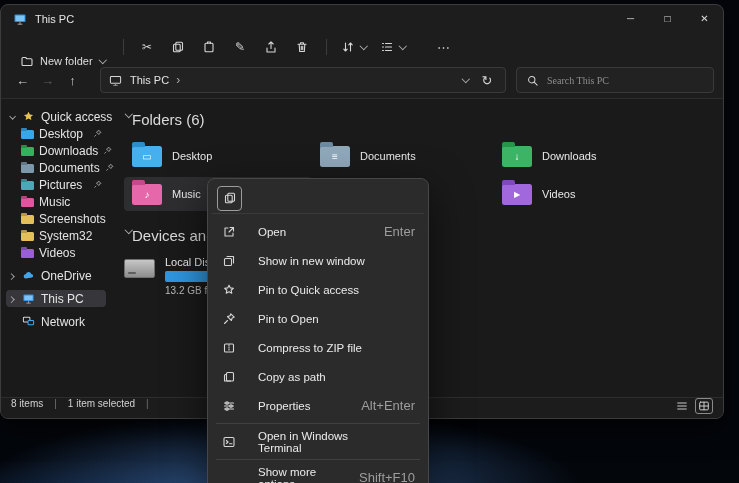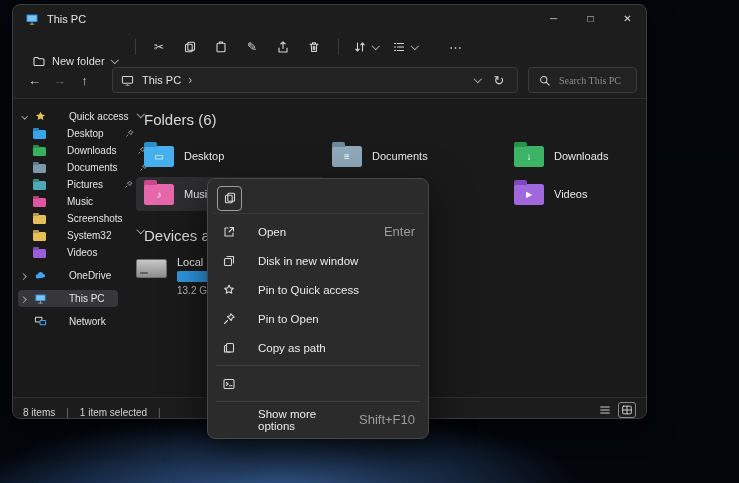--- a/index.html
+++ b/index.html
@@ -5,21 +5,21 @@
   *{margin:0;padding:0;box-sizing:border-box;}
   html,body{background:#000;}
   #screen{position:relative;width:739px;height:483px;overflow:hidden;
     font-family:"Liberation Sans",sans-serif;-webkit-font-smoothing:antialiased;
     background:
       radial-gradient(ellipse 430px 110px at 38% 101%, rgba(86,150,235,.55), rgba(86,150,235,0) 70%),
       radial-gradient(ellipse 520px 230px at 12% 128%, #1d4a8c, rgba(10,20,40,0) 70%),
       radial-gradient(ellipse 620px 260px at 82% 138%, #123a74, rgba(8,16,34,0) 68%),
       linear-gradient(#04060c,#03060b);}
   
-  .window{position:absolute;left:12px;top:4px;width:635px;height:415px;background:#1d1d1d;
+  .window{position:absolute;left:0;top:4px;width:724px;height:415px;background:#1d1d1d;
     border:1px solid #3c3c3c;border-radius:8px;box-shadow:0 10px 28px rgba(0,0,0,.65);
     display:flex;flex-direction:column;overflow:hidden;}
   .titlebar{display:flex;align-items:center;height:27px;padding-left:11px;gap:8px;flex:none;}
   .tb-title{font-size:11px;color:#e6e6e6;}
   .win-controls{margin-left:auto;display:flex;height:100%;}
   .win-btn{width:37px;height:100%;display:flex;align-items:center;justify-content:center;
     color:#dcdcdc;font-size:10px;}
   
   .cmdbar{display:flex;align-items:center;height:30px;padding:0 10px;flex:none;}
   .cmd-new{display:flex;align-items:center;gap:6px;padding:3px 8px;border-radius:4px;
@@ -46,22 +46,22 @@
   .crumb-sep{color:#a8a8a8;font-size:12px;line-height:1;}
   .crumb .spacer{flex:1;}
   .searchbox{display:flex;align-items:center;height:26px;background:#222;border:1px solid #3a3a3a;
     border-radius:4px;padding:0 8px;gap:7px;margin-left:10px;flex:1;}
   .searchbox input{background:transparent;border:0;outline:0;color:#cfcfcf;font-size:10px;
     width:100%;font-family:Liberation Serif, serif;}
   .searchbox input::placeholder{color:#8d8d8d;}
   
   .bodyrow{flex:1;display:flex;min-height:0;background:#1a1a1a;}
   .sidebar{width:108px;padding:9px 3px 0 5px;flex:none;}
-  .side-item{display:flex;align-items:center;height:17px;gap:21px;padding:0 4px 0 15px;
-    border-radius:4px;position:relative;font-size:10px;color:#e4e4e4;white-space:nowrap;}
+  .side-item{display:flex;align-items:center;height:17px;gap:5px;padding:0 4px 0 15px;
+    border-radius:4px;position:relative;font-size:12px;color:#e4e4e4;white-space:nowrap;}
   .side-item.gap{margin-top:6px;}
   .side-item.sel{background:#37373b;}
   .chevslot{position:absolute;left:2px;top:5px;transform:scale(.8);}
   .side-pin{margin-left:auto;flex:none;display:flex;}
   .mfld{position:relative;width:13px;height:9px;border-radius:1.5px;margin-top:2px;flex:none;}
   .mfld::before{content:"";position:absolute;top:-2.5px;left:0;width:6px;height:3px;
     border-radius:1px 1px 0 0;background:inherit;filter:brightness(.8);}
   
   .content{flex:1;padding:12px 0 0 15px;min-width:0;}
   .sect{display:flex;align-items:flex-start;font-size:15px;color:#dadada;}
@@ -78,21 +78,21 @@
   .drive-tile{display:flex;align-items:flex-start;gap:10px;margin-top:12px;}
   .drive-ic{width:31px;height:19px;border-radius:2px;margin-top:3px;flex:none;
     background:linear-gradient(#c7c7c7,#8d8d8d);border:1px solid #6f6f6f;position:relative;}
   .drive-ic::after{content:"";position:absolute;left:3px;bottom:3px;width:8px;height:2px;
     background:#5f5f5f;border-radius:1px;}
   .drive-name{font-size:11px;color:#e8e8e8;}
   .usage{width:118px;height:11px;background:#3e3e44;border-radius:2px;margin-top:3px;overflow:hidden;}
   .usage-fill{height:100%;background:#2f96e0;}
   .drive-free{font-size:10px;color:#bdbdbd;margin-top:3px;}
   
-  .statusbar{height:21px;border-top:1px solid #2d2d2d;display:flex;align-items:flex-end;gap:11px;
+  .statusbar{height:21px;border-top:1px solid #2d2d2d;display:flex;align-items:flex-start;gap:11px;
     padding:0 10px;font-size:10px;color:#d2d2d2;flex:none;background:#1c1c1c;}
   .sb-sep{color:#6f6f6f;}
   .sb-views{margin-left:auto;display:flex;gap:4px;align-items:center;}
   .sb-btn{width:18px;height:16px;display:flex;align-items:center;justify-content:center;border-radius:3px;}
   .sb-btn.active{border:1px solid #8a8a8a;}
   
   .ctx{position:absolute;left:207px;top:178px;width:222px;background:#2b2b2b;
     border:1px solid #474747;border-radius:8px;box-shadow:0 14px 40px rgba(0,0,0,.6);
     padding:4px;z-index:10;}
   .ctx-strip{display:flex;align-items:center;height:31px;padding:0 5px;gap:14px;
@@ -426,21 +426,21 @@
       <span>Open</span>
       <span class="ctx-sc">Enter</span>
     </div>
     <div class="ctx-item">
       <span class="ic">
           <svg width="14" height="14" viewBox="0 0 14 14">
             <rect class="s" x="2.5" y="4.5" width="7" height="7" rx="1"></rect>
             <path class="s" d="M5 2.5h6.5V9"></path>
           </svg>
         </span>
-      <span>Disk in new window</span>
+      <span>Show in new window</span>
       <span class="ctx-sc"></span>
     </div>
     <div class="ctx-item">
       <span class="ic">
           <svg width="14" height="14" viewBox="0 0 14 14">
             <path class="s" d="M7 2.2l1.35 2.7 3 .35-2.2 2 .6 2.95L7 8.7l-2.75 1.5.6-2.95-2.2-2 3-.35z"></path>
           </svg>
         </span>
       <span>Pin to Quick access</span>
       <span class="ctx-sc"></span>
@@ -450,37 +450,60 @@
           <svg width="14" height="14" viewBox="0 0 14 14">
             <path class="s" d="M8.8 1.8l3.4 3.4-2 .7-.8 2.6-3.9-3.9 2.6-.8zM5.5 8.5L2.5 11.5"></path>
           </svg>
         </span>
       <span>Pin to Open</span>
       <span class="ctx-sc"></span>
     </div>
     <div class="ctx-item">
       <span class="ic">
           <svg width="14" height="14" viewBox="0 0 14 14">
+            <rect class="s" x="2.5" y="3" width="9" height="8" rx="1"></rect>
+            <path class="s" d="M7 3.6v.9M7 5.8v.9M7 8v.9"></path>
+          </svg>
+        </span>
+      <span>Compress to ZIP file</span>
+      <span class="ctx-sc"></span>
+    </div>
+    <div class="ctx-item">
+      <span class="ic">
+          <svg width="14" height="14" viewBox="0 0 14 14">
             <rect class="s" x="4.5" y="2.5" width="7" height="8.5" rx="1"></rect>
             <path class="s" d="M4.5 4.5h-1a1 1 0 0 0-1 1v5.5h6"></path>
           </svg>
         </span>
       <span>Copy as path</span>
       <span class="ctx-sc"></span>
     </div>
+    <div class="ctx-item">
+      <span class="ic">
+          <svg width="14" height="14" viewBox="0 0 14 14">
+            <path class="s" d="M2.5 4h9M2.5 7h9M2.5 10h9"></path>
+            <circle cx="5" cy="4" r="1.3" fill="#2b2b2b" class="s"></circle>
+            <circle cx="9" cy="7" r="1.3" fill="#2b2b2b" class="s"></circle>
+            <circle cx="5" cy="10" r="1.3" fill="#2b2b2b" class="s"></circle>
+          </svg>
+        </span>
+      <span>Properties</span>
+      <span class="ctx-sc">Alt+Enter</span>
+    </div>
 
     <div class="ctx-sep"></div>
 
     <div class="ctx-item">
       <span class="ic">
           <svg width="14" height="14" viewBox="0 0 14 14">
             <rect class="s" x="2" y="2.5" width="10" height="9" rx="1.2"></rect>
             <path class="s" d="M4.3 5.5l1.8 1.5-1.8 1.5M7.5 8.8H10"></path>
           </svg>
         </span>
+      <span>Open in Windows Terminal</span>
       <span class="ctx-sc"></span>
     </div>
 
     <div class="ctx-sep"></div>
 
     <div class="ctx-item">
       <span class="ic"></span>
       <span>Show more options</span>
       <span class="ctx-sc">Shift+F10</span>
     </div>

